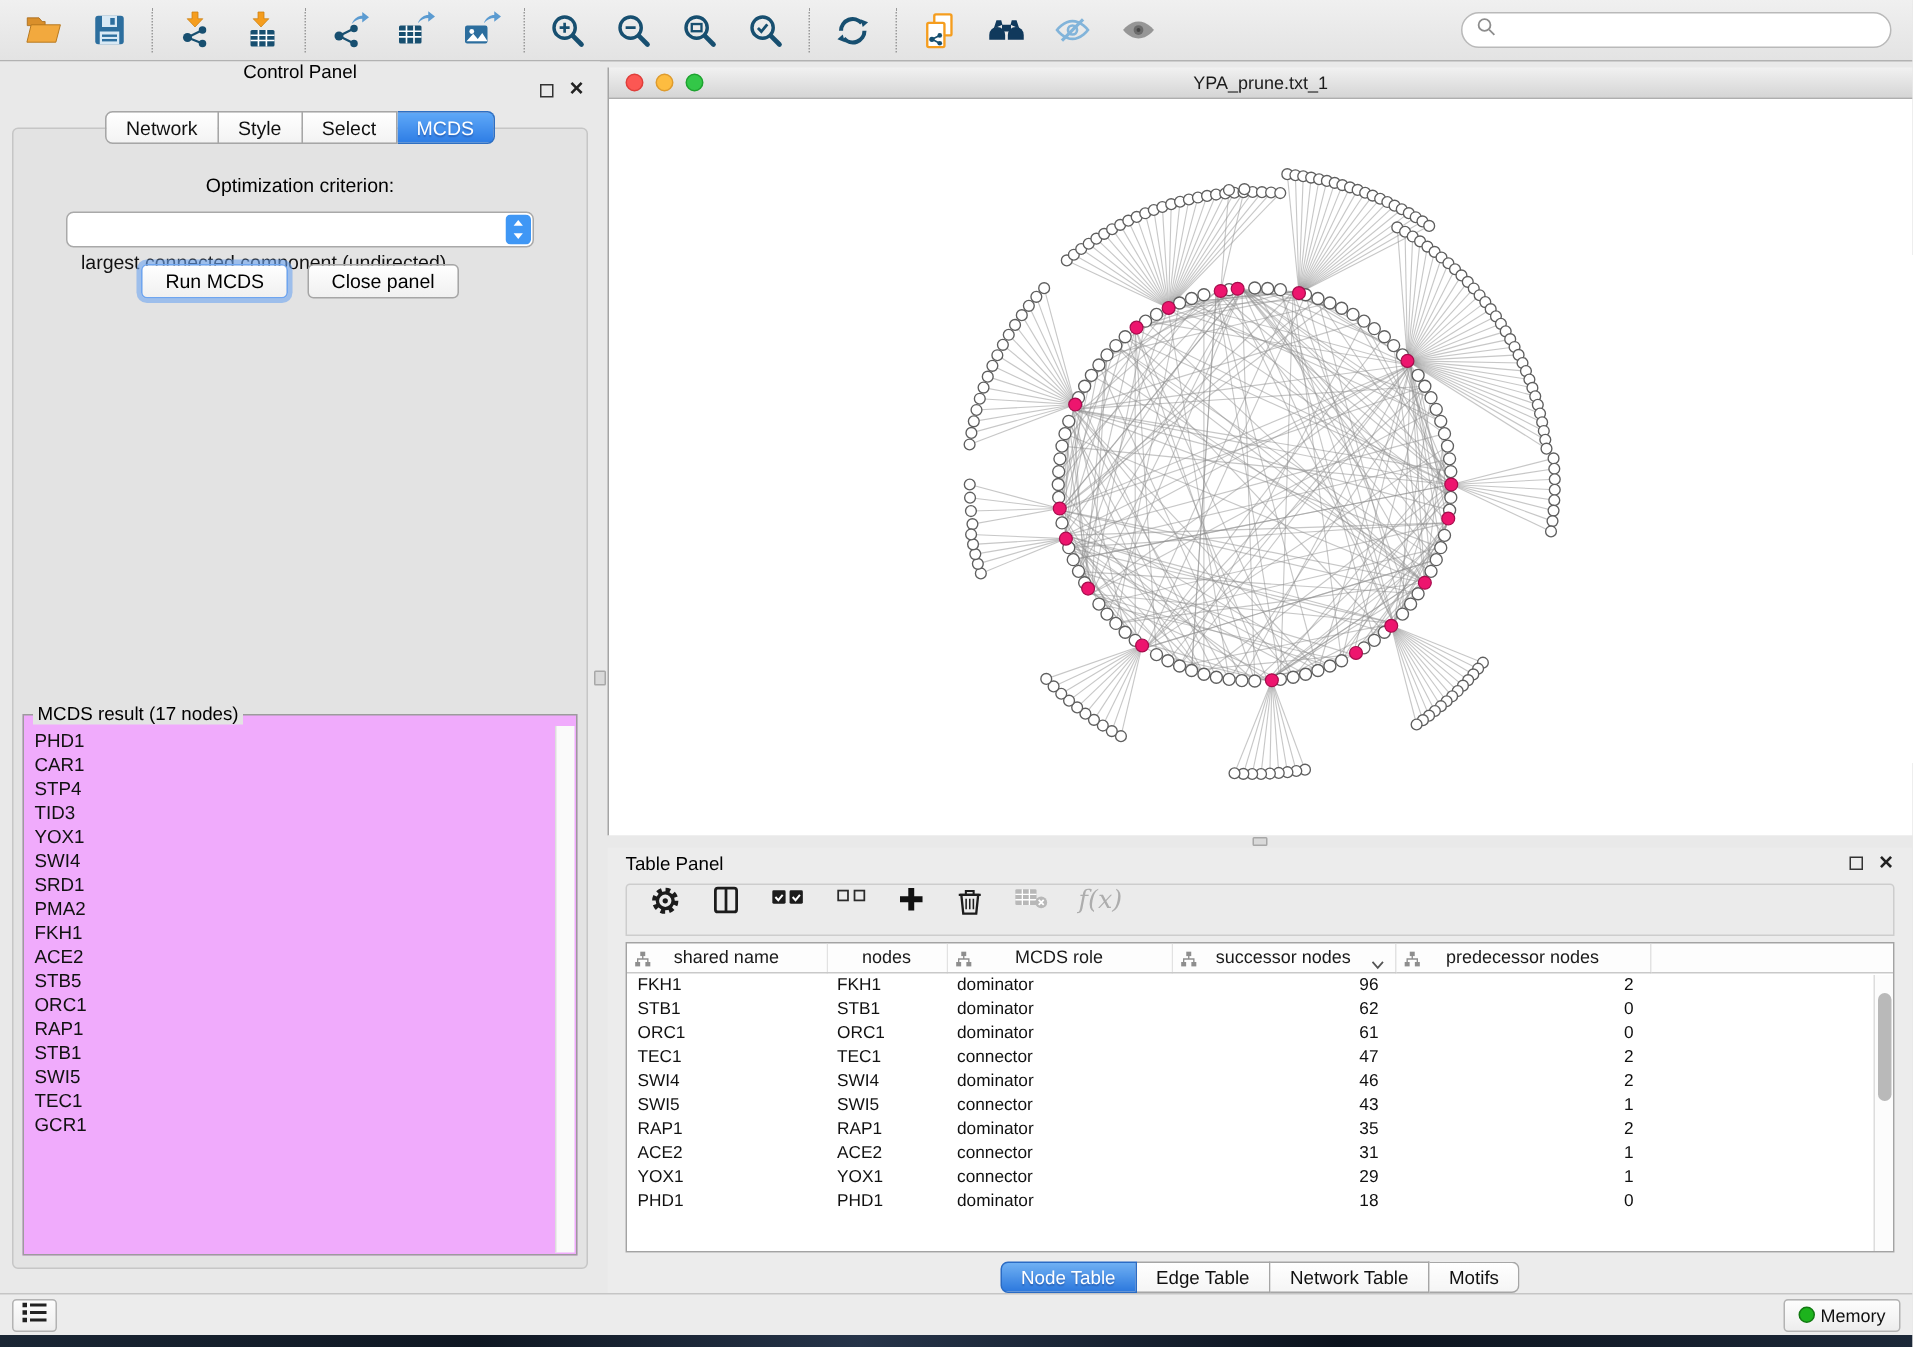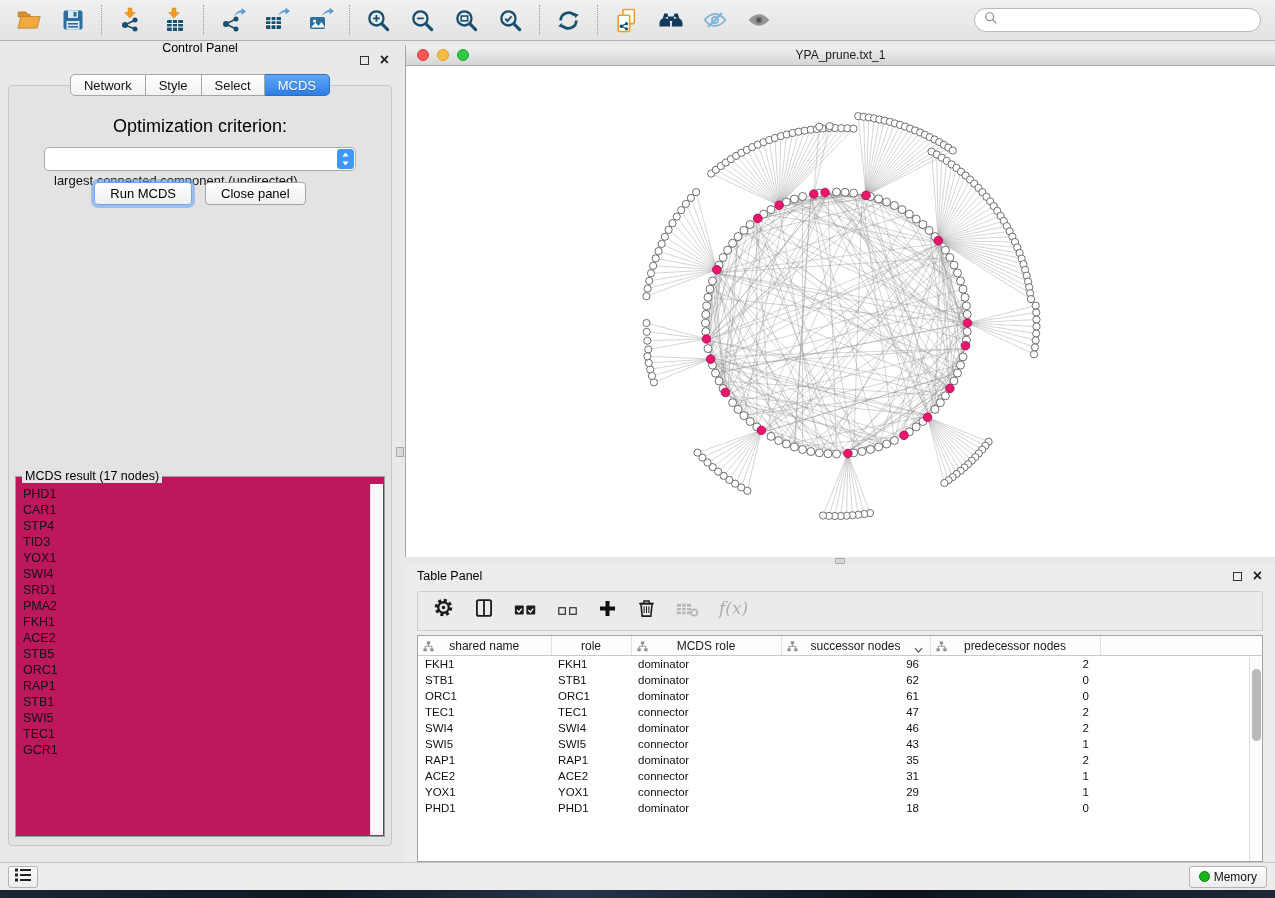--- a/index.html
+++ b/index.html
@@ -25,28 +25,28 @@
 .panel-title{font-size:12.5px;color:#000;}
 .panel-icons{margin-left:auto;display:flex;align-items:center;gap:11px;}
 .float-icon{width:9px;height:9px;border:1.5px solid #333;display:inline-block;}
 .close-icon{font-size:16px;font-weight:bold;color:#222;line-height:10px;}
 .segs{display:flex;justify-content:center;position:relative;z-index:2;margin-top:7px;}
 .seg{height:22px;padding:0 13px;font-size:13px;font-family:"Liberation Sans",sans-serif;background:linear-gradient(#ffffff,#f3f3f3);border:1px solid #a6a6a6;border-left:none;color:#111;cursor:default;}
 .seg:first-child{border-left:1px solid #a6a6a6;border-radius:5px 0 0 5px;}
 .seg:last-child{border-radius:0 5px 5px 0;}
 .seg.seg-active{background:linear-gradient(#5fa9f8,#2e7de5);color:#fff;border-color:#2e6fc2;text-shadow:0 1px 1px rgba(0,0,60,.25);}
 .cp-content{margin:-11px 8px 16px;background:#e3e3e3;border:1px solid #c6c6c6;border-radius:4px;flex:1;position:relative;padding-top:30px;}
-.opt-label{text-align:center;font-size:18px;color:#000;}
+.opt-label{text-align:center;font-size:13px;color:#000;}
 .select{display:flex;align-items:center;width:312px;height:24px;margin:10px auto 0;background:#fff;border:1px solid #a9a9a9;border-radius:5px;}
 .select-value{flex:1;font-size:13px;padding-left:9px;white-space:nowrap;overflow:hidden;margin-top:43px;}
 .select-stepper{margin-right:1px;display:flex;}
 .btn-row{display:flex;justify-content:center;gap:13px;margin-top:11px;}
 .btn{height:23px;padding:0 15px;font-size:13px;font-family:"Liberation Sans",sans-serif;background:linear-gradient(#ffffff,#f0f0f0);border:1px solid #a6a6a6;border-radius:4px;color:#000;}
 .btn-focus{box-shadow:0 0 0 3px rgba(110,165,240,.6);border-color:#6ea5f0;}
-.result-fieldset{position:absolute;left:6px;right:6px;top:383px;bottom:8px;border:1px solid #9c9c9c;background:#be185d;}
+.result-fieldset{position:absolute;left:6px;right:6px;top:383px;bottom:8px;border:1px solid #9c9c9c;background:#f0abfc;}
 .result-fieldset legend{font-size:12.5px;color:#000;background:#e3e3e3;padding:0 3px;margin-left:6px;}
 .mcds-list{position:absolute;left:1px;right:15px;top:2px;bottom:2px;overflow:hidden;padding:1px 0 0 6px;}
 .mcds-item{font-size:12.5px;line-height:16px;color:#111;}
 .list-track{position:absolute;right:1px;top:1px;bottom:1px;width:13px;background:#fafafa;border-left:1px solid #ddd;}
 
 
 .grip-v{position:absolute;left:396px;top:406px;width:8px;height:10px;background:#d9d9d9;border:1px solid #a8a8a8;border-radius:1px;z-index:6;}
 .grip-h{position:absolute;left:50%;top:1px;margin-left:-5px;width:10px;height:6px;background:#d9d9d9;border:1px solid #a8a8a8;border-radius:1px;}
 
 
@@ -58,21 +58,21 @@
 .light-red{background:#fc5753;border:1px solid #df3e3a;}
 .light-yellow{background:#fdbc40;border:1px solid #de9b2d;}
 .light-green{background:#33c748;border:1px solid #1da32f;}
 .net-title{position:absolute;left:0;right:0;text-align:center;font-size:12px;color:#1c1c1c;}
 .net-canvas{height:491px;background:#fff;}
 .h-divider{height:8px;background:#e9e9e9;position:relative;}
 
 
 .table-panel{flex:1;background:#ececec;display:flex;flex-direction:column;min-height:0;}
 .tp-header{height:21px;display:flex;align-items:center;padding:3px 13px 0 12px;}
-.tp-toolbar{margin:6px 12px 0;height:40px;background:#ebebeb;border:1px solid #cdcdcd;border-radius:3px 3px 0 0;display:flex;align-items:flex-end;gap:20px;padding:12px 15px;}
+.tp-toolbar{margin:6px 12px 0;height:40px;background:#ebebeb;border:1px solid #cdcdcd;border-radius:3px 3px 0 0;display:flex;align-items:flex-start;gap:20px;padding:0 15px;}
 .tp-tool{display:flex;align-items:center;justify-content:center;}
 .fx{font-family:"DejaVu Serif",serif;font-style:italic;font-size:17px;color:#adadad;}
 .tp-tablebox{margin:4px 12px 0;height:244px;background:#fff;border:1px solid #a3a3a3;position:relative;overflow:hidden;}
 table.tbl{width:100%;border-collapse:collapse;table-layout:fixed;}
 .tbl th{height:20px;font-size:12px;font-weight:normal;color:#1a1a1a;border-bottom:1px solid #c9c9c9;border-right:1px solid #e2e2e2;position:relative;background:#fdfdfd;}
 .tbl th:last-child{border-right:none;}
 .th-icon{position:absolute;left:5px;top:5px;}
 .th-sort{position:absolute;right:7px;top:7px;}
 .tbl td{height:16px;font-size:11.5px;color:#111;padding:0 11px 0 7px;white-space:nowrap;overflow:hidden;}
 .tbl td.num{text-align:right;}
@@ -1053,21 +1053,21 @@
               <tbody>
                 <tr>
                   <th><span class="th-icon"><svg width="11" height="11" viewBox="0 0 12 12">
                         <g fill="#8e8e8e">
                           <rect x="4.2" y="0.5" width="3.6" height="3.2"></rect>
                           <rect x="0.5" y="8" width="3.6" height="3.2"></rect>
                           <rect x="7.9" y="8" width="3.6" height="3.2"></rect>
                         </g>
                         <path d="M6 3.7v2.1M2.3 8V5.8h7.4V8" fill="none" stroke="#8e8e8e" stroke-width="1"></path>
                       </svg></span><span>shared name</span></th>
-                  <th><span>role</span></th>
+                  <th><span>nodes</span></th>
                   <th><span class="th-icon"><svg width="11" height="11" viewBox="0 0 12 12">
                         <g fill="#8e8e8e">
                           <rect x="4.2" y="0.5" width="3.6" height="3.2"></rect>
                           <rect x="0.5" y="8" width="3.6" height="3.2"></rect>
                           <rect x="7.9" y="8" width="3.6" height="3.2"></rect>
                         </g>
                         <path d="M6 3.7v2.1M2.3 8V5.8h7.4V8" fill="none" stroke="#8e8e8e" stroke-width="1"></path>
                       </svg></span><span>MCDS role</span></th>
                   <th><span class="th-icon"><svg width="11" height="11" viewBox="0 0 12 12">
                         <g fill="#8e8e8e">
@@ -1168,20 +1168,26 @@
                   <td class="num">18</td>
                   <td class="num">0</td>
                   <td></td>
                 </tr>
               </tbody>
             </table>
           <div class="tbl-scroll">
             <div class="tbl-thumb"></div>
           </div>
         </div>
+        <div class="segs tp-tabs" id="tp-tabs">
+            <button class="seg seg-active">Node Table</button>
+            <button class="seg">Edge Table</button>
+            <button class="seg">Network Table</button>
+            <button class="seg">Motifs</button>
+          </div>
       </div>
     </div>
   </div>
 
   <div class="status-bar">
     <button class="sbtn list-btn">
       <span><svg width="18" height="16" viewBox="0 0 18 16">
             <g fill="#222">
               <rect x="1" y="1.5" width="3" height="3"></rect>
               <rect x="1" y="6.5" width="3" height="3"></rect>

